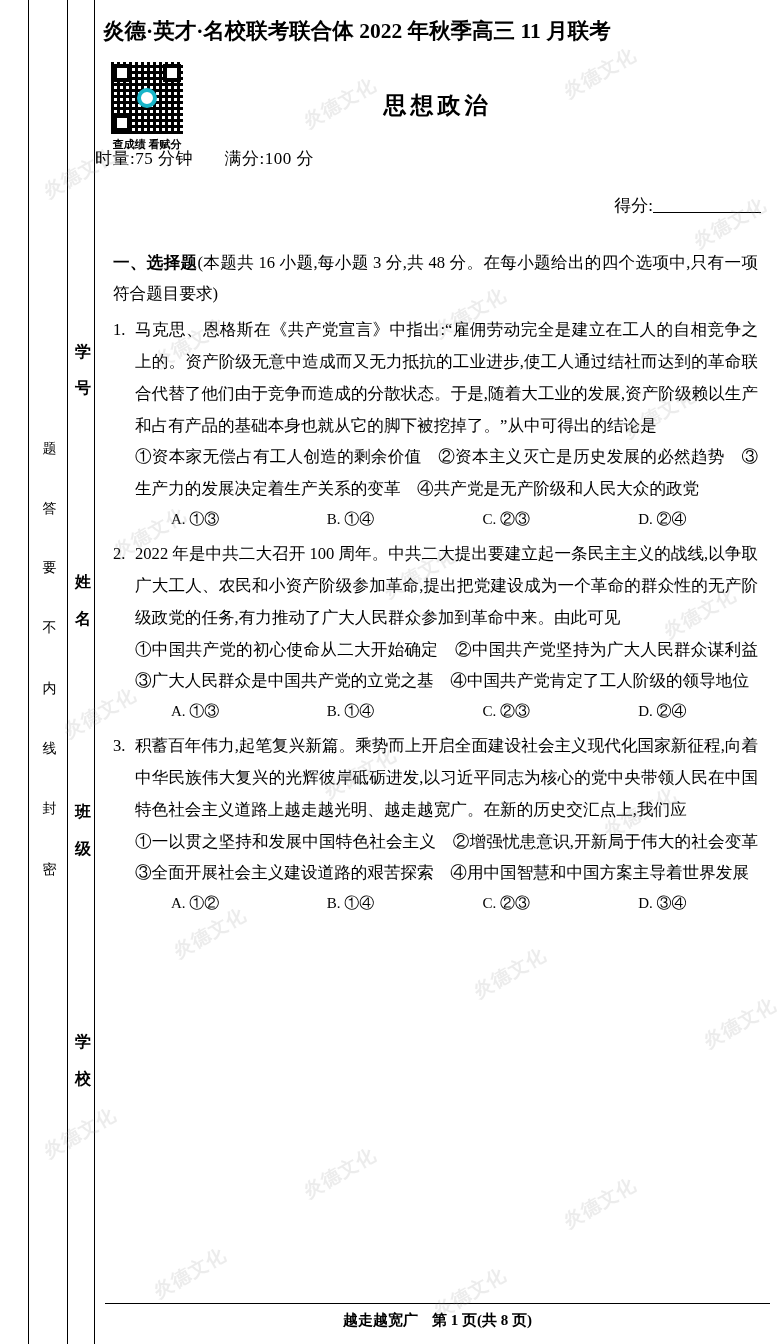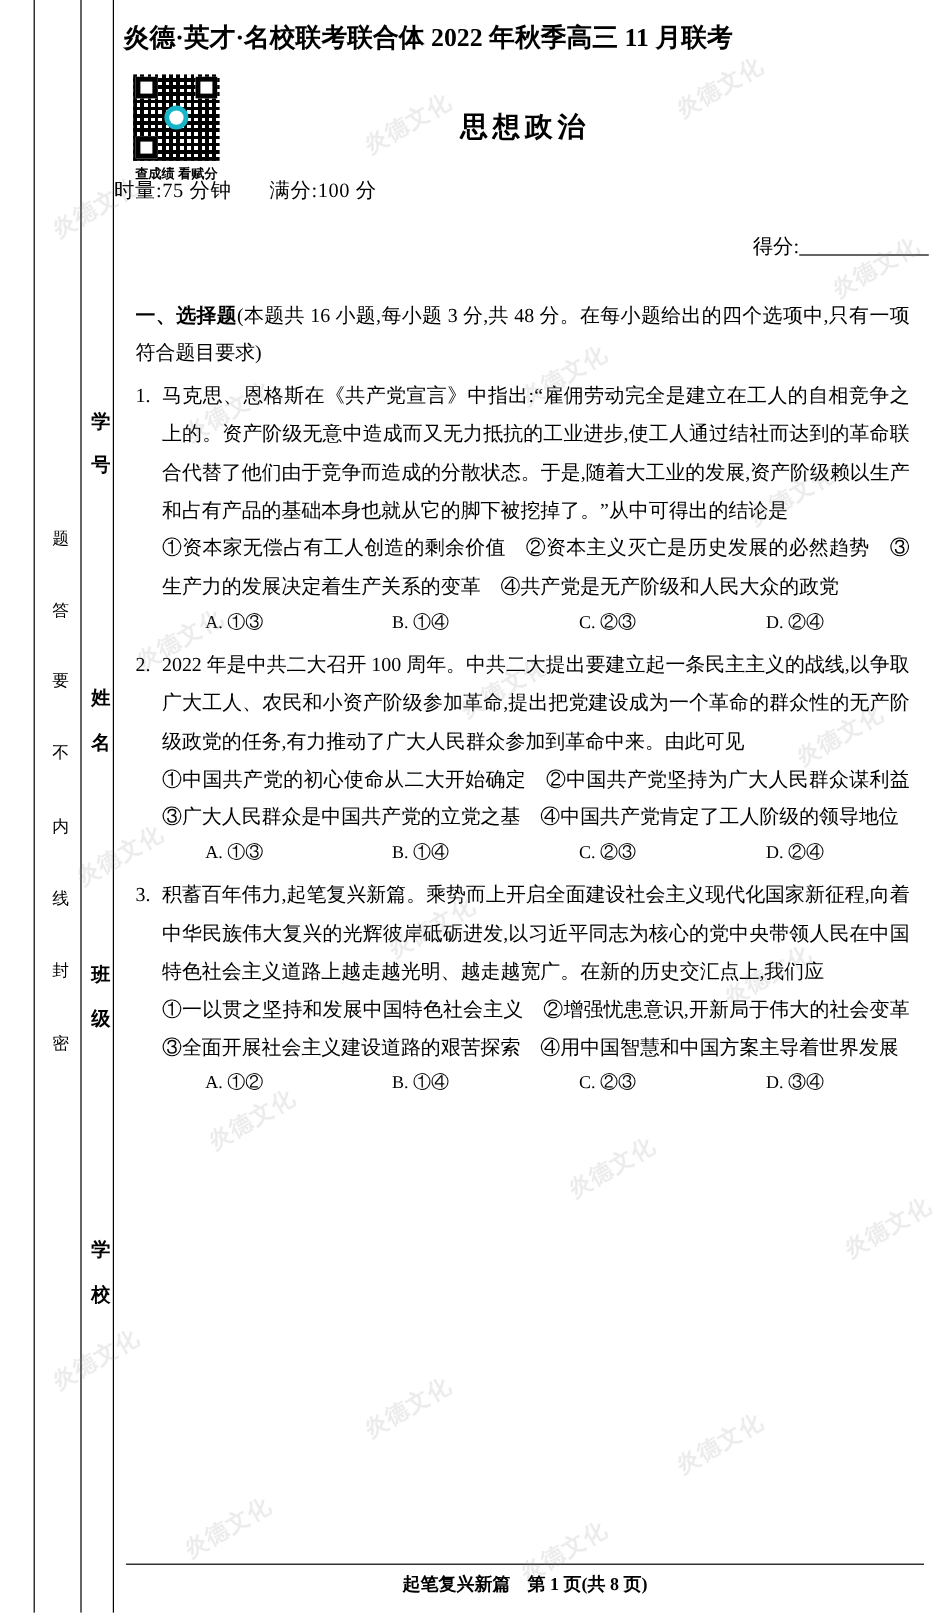--- a/index.html
+++ b/index.html
@@ -96,21 +96,21 @@
   .meta {
     font-size: 17px;
     margin-top: 26px;
     letter-spacing: 0.5px;
   }
   .meta .gap { display: inline-block; width: 22px; }
 
   .score-line {
     margin-top: 24px;
     text-align: right;
-    padding-right: 6px;
+    padding-right: 19px;
     font-size: 17px;
   }
   .score-line .blank {
     display: inline-block;
     width: 108px;
     border-bottom: 1px solid #000;
     height: 1em;
     vertical-align: -2px;
   }
 
@@ -327,16 +327,16 @@
       <span>A. ①②</span>
       <span>B. ①④</span>
       <span>C. ②③</span>
       <span>D. ③④</span>
     </div>
 
   </div>
 
   <div class="hr-foot"></div>
   <div class="footer">
-    <span>起笔复兴新篇</span><span class="pg">第 1 页(共 8 页)</span>
+    <span>越走越宽广</span><span class="pg">第 1 页(共 8 页)</span>
   </div>
 
 </div>
 
 </body></html>

